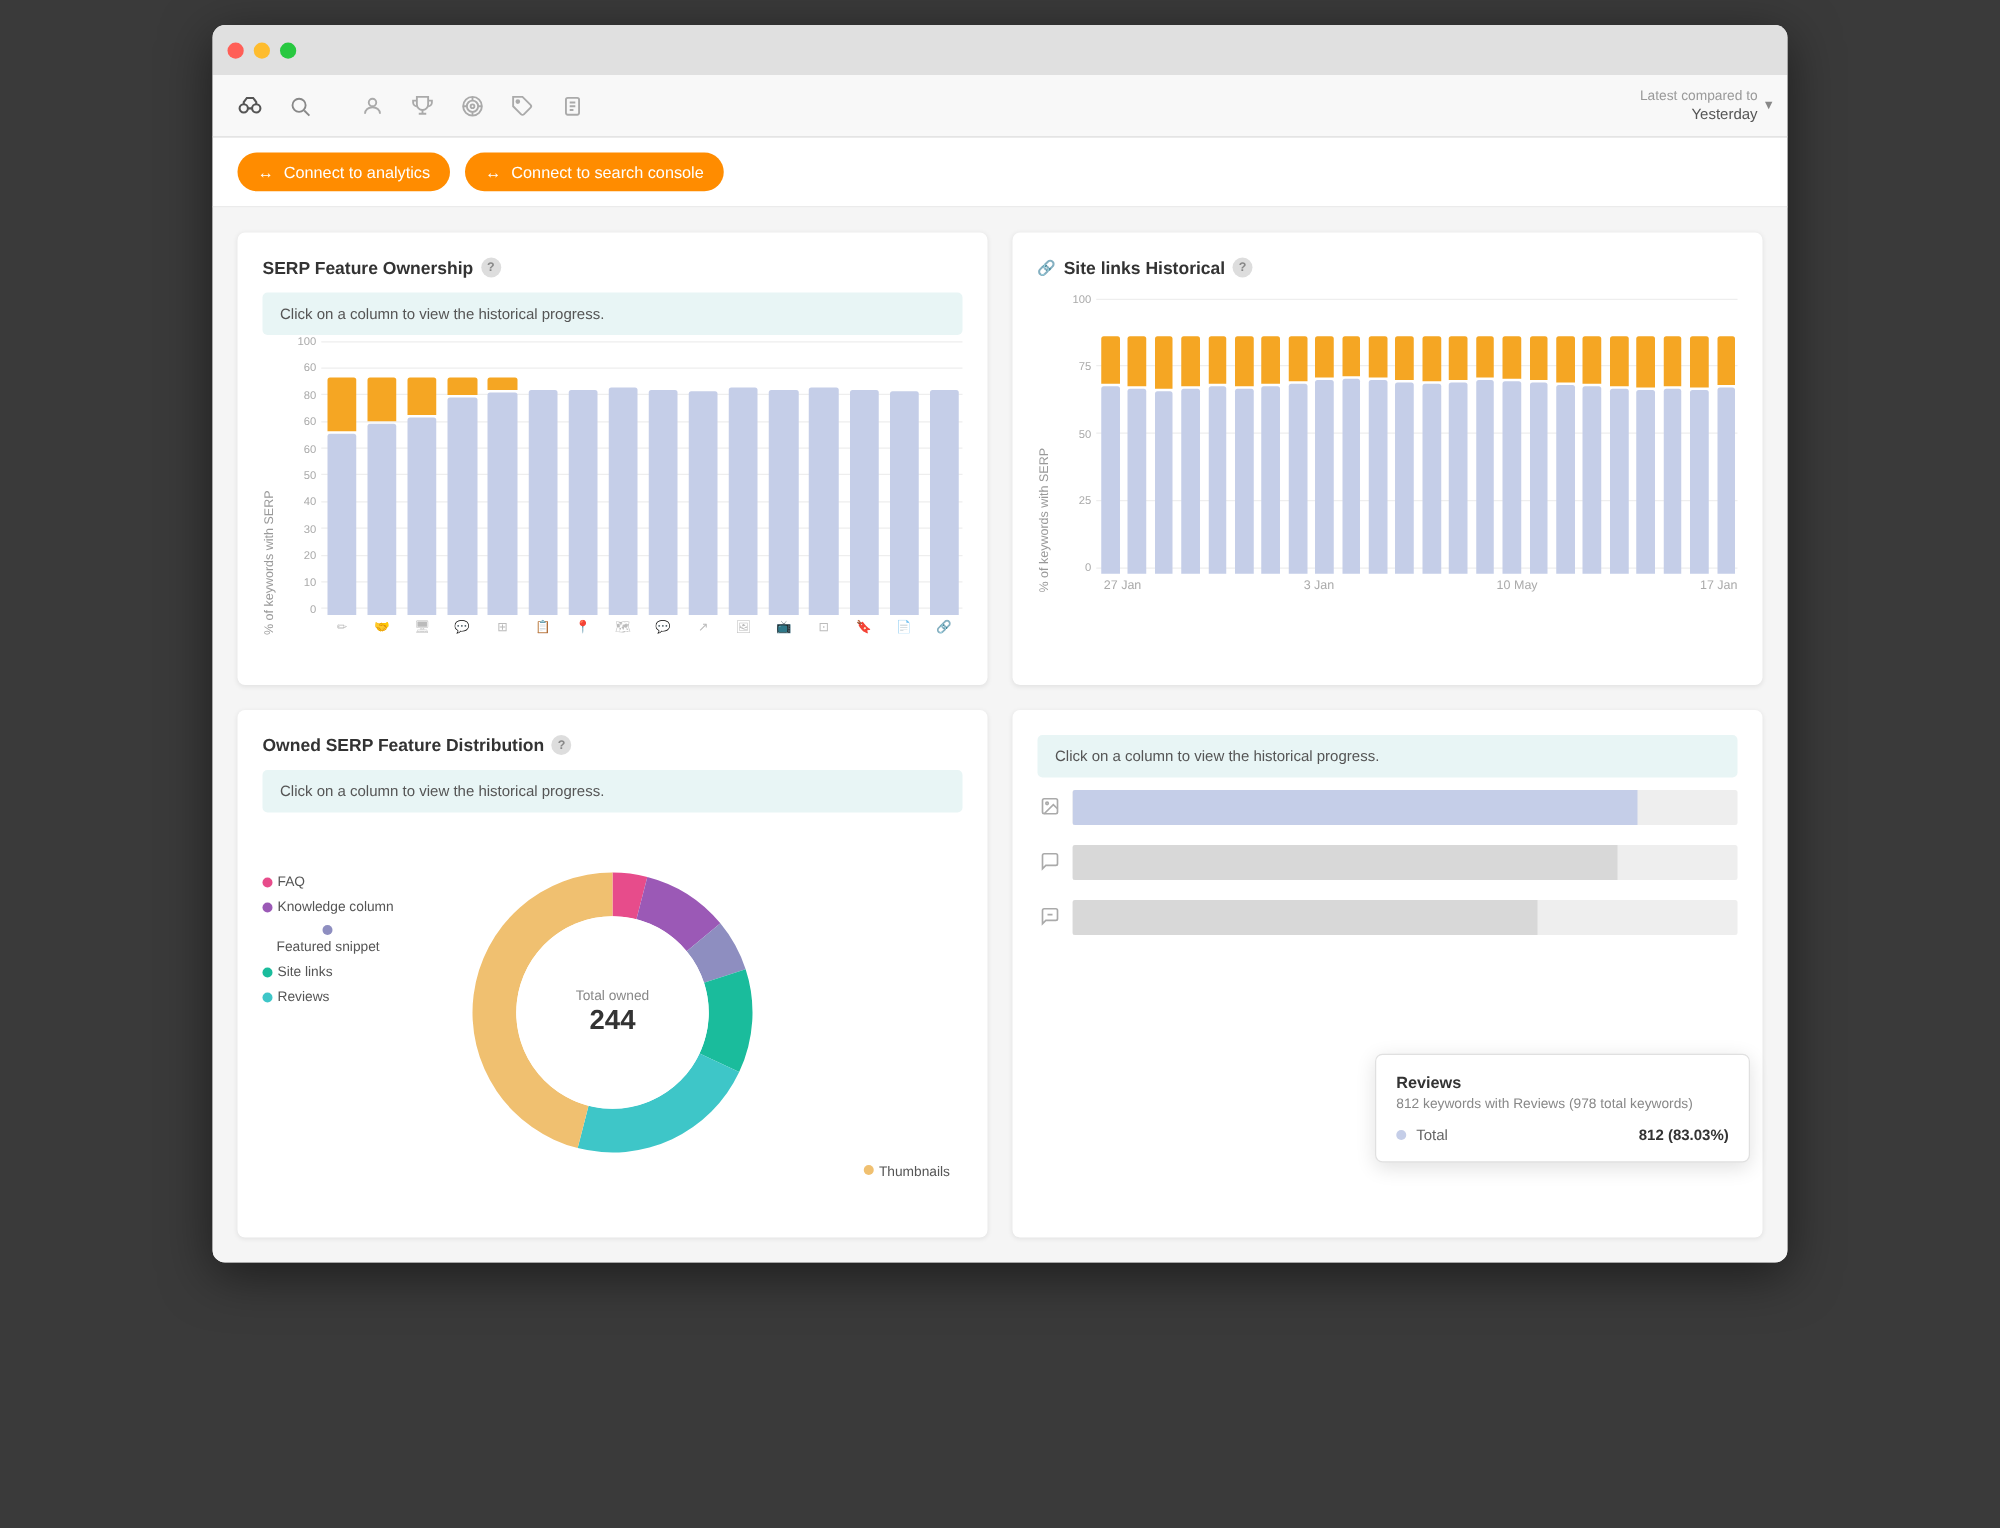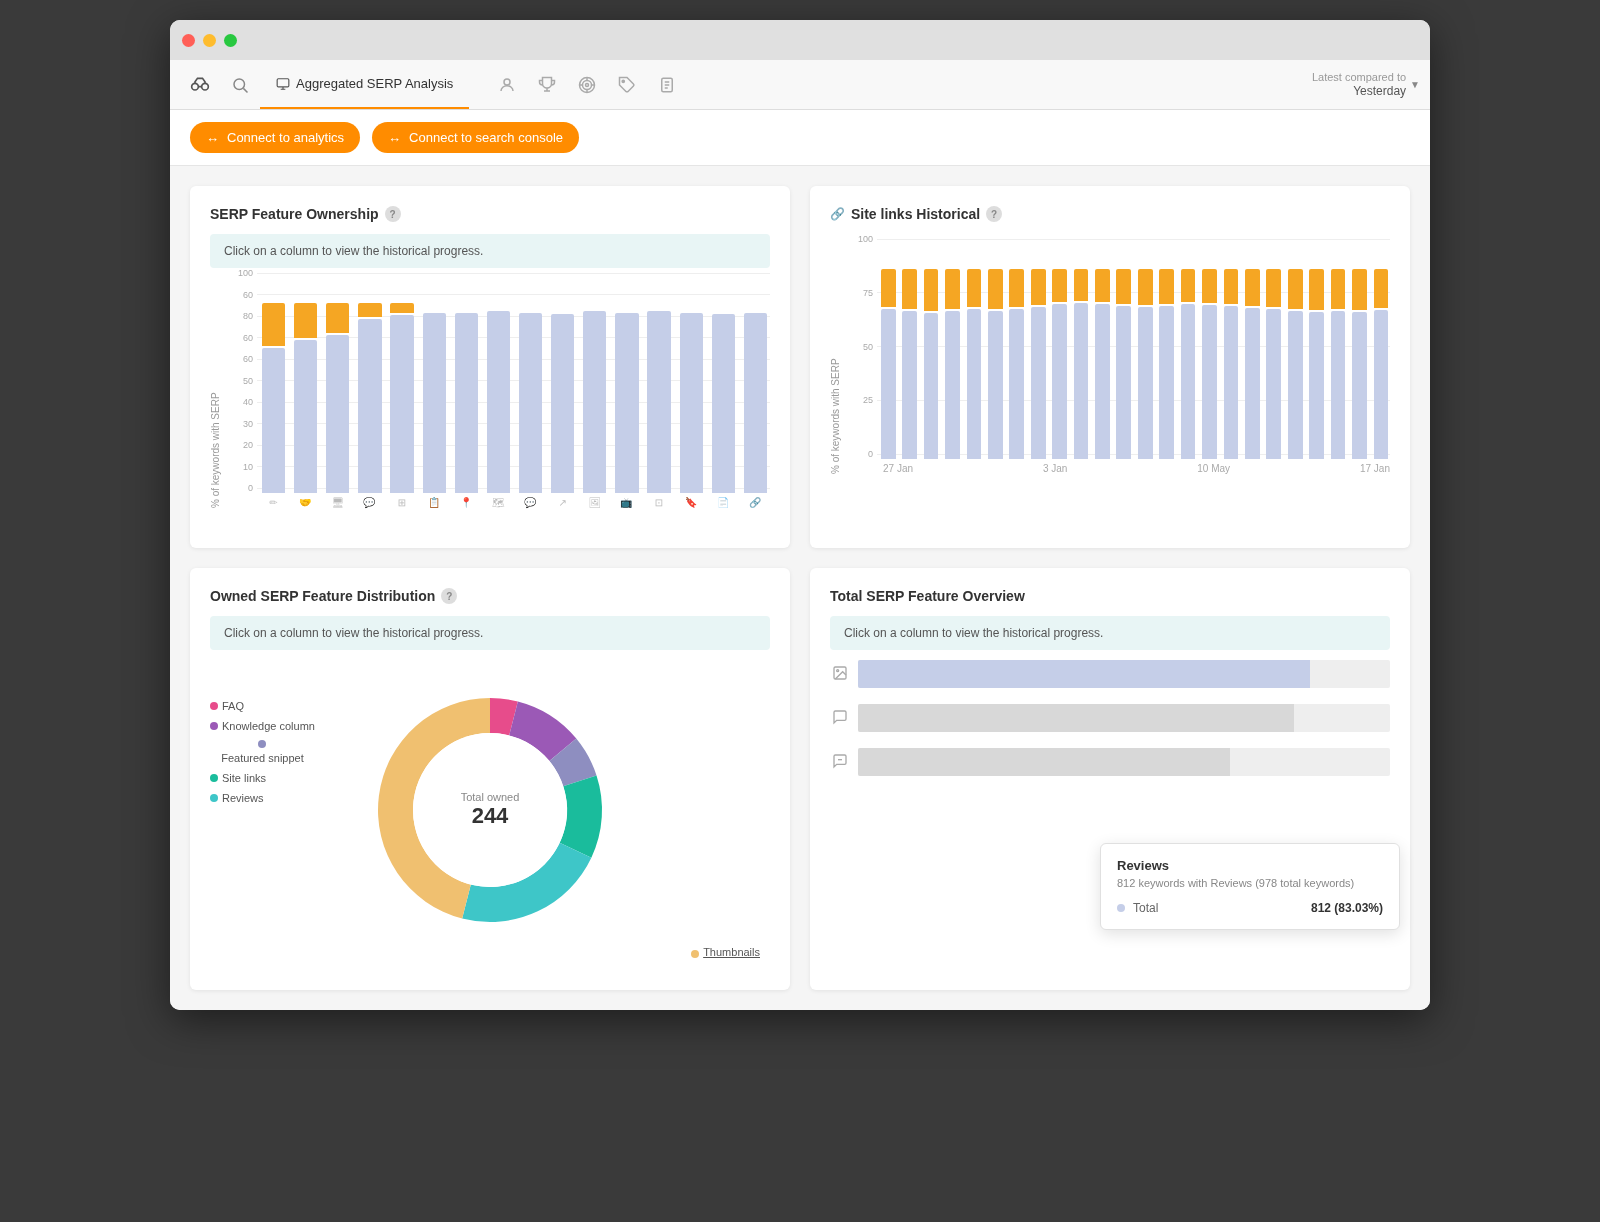--- a/index.html
+++ b/index.html
@@ -360,28 +360,20 @@
           <circle cx="18" cy="14" r="4"></circle>
         <path d="M6 10V8l3-4h6l3 4v2"></path>
         <line x1="10" y1="14" x2="14" y2="14"></line>
       </svg>
     </div>
     <div class="nav-icon-btn">
       <svg width="18" height="18" viewBox="0 0 24 24" fill="none" stroke="#888" stroke-width="2">
         <circle cx="11" cy="11" r="7"></circle>
           <line x1="16.5" y1="16.5" x2="22" y2="22"></line>
       </svg>
-    </div>
-    <div class="nav-tab">
-      <svg width="14" height="14" viewBox="0 0 24 24" fill="none" stroke="#555" stroke-width="2">
-        <rect x="2" y="3" width="20" height="14" rx="2"></rect>
-          <line x1="8" y1="21" x2="16" y2="21"></line>
-        <line x1="12" y1="17" x2="12" y2="21"></line>
-      </svg>
-      <span>Aggregated SERP Analysis</span>
     </div>
     <div class="nav-tools">
       <div class="nav-tool-icon">
         <svg width="18" height="18" viewBox="0 0 24 24" fill="none" stroke="#aaa" stroke-width="2">
           <circle cx="12" cy="8" r="4"></circle>
             <path d="M4 20c0-4 3.6-7 8-7s8 3 8 7"></path>
         </svg>
       </div>
       <div class="nav-tool-icon">
         <svg width="18" height="18" viewBox="0 0 24 24" fill="none" stroke="#aaa" stroke-width="2">
@@ -852,31 +844,28 @@
           </div>
           <div style="margin-bottom:8px; font-size:11px; color:#555; display:flex; align-items:center; gap:4px;">
             <span style="display:inline-block;width:8px;height:8px;background:#1abc9c;border-radius:50%;"></span>
             <span>Site links</span>
           </div>
           <div style="margin-bottom:8px; font-size:11px; color:#555; display:flex; align-items:center; gap:4px;">
             <span style="display:inline-block;width:8px;height:8px;background:#3ec6c8;border-radius:50%;"></span>
             <span>Reviews</span>
           </div>
         </div>
-        <div style="position:absolute; bottom:12px; right:10px; font-size:11px; color:#555; display:flex; align-items:flex-end; gap:4px;text-decoration:underline;">
+        <div style="position:absolute; bottom:26px; right:10px; font-size:11px; color:#555; display:flex; align-items:flex-start; gap:4px;">
           <span style="display:inline-block;width:8px;height:8px;background:#f0c070;border-radius:50%;"></span>
           <span>Thumbnails</span>
         </div>
       </div>
     </div>
 
     <div class="bar-chart-panel">
-      <div class="panel-title">
-        <span>Total SERP Feature Overview</span>
-      </div>
       <div class="info-banner">
         <span>Click on a column to view the historical progress.</span>
       </div>
       <div class="horizontal-bars">
         <div class="h-bar-row">
           <div class="h-bar-icon">
             <svg width="16" height="16" viewBox="0 0 24 24" fill="none" stroke="#aaa" stroke-width="2">
               <rect x="3" y="3" width="18" height="18" rx="2"></rect>
               <circle cx="8.5" cy="8.5" r="1.5"></circle>
               <polyline points="21 15 16 10 5 21"></polyline>

